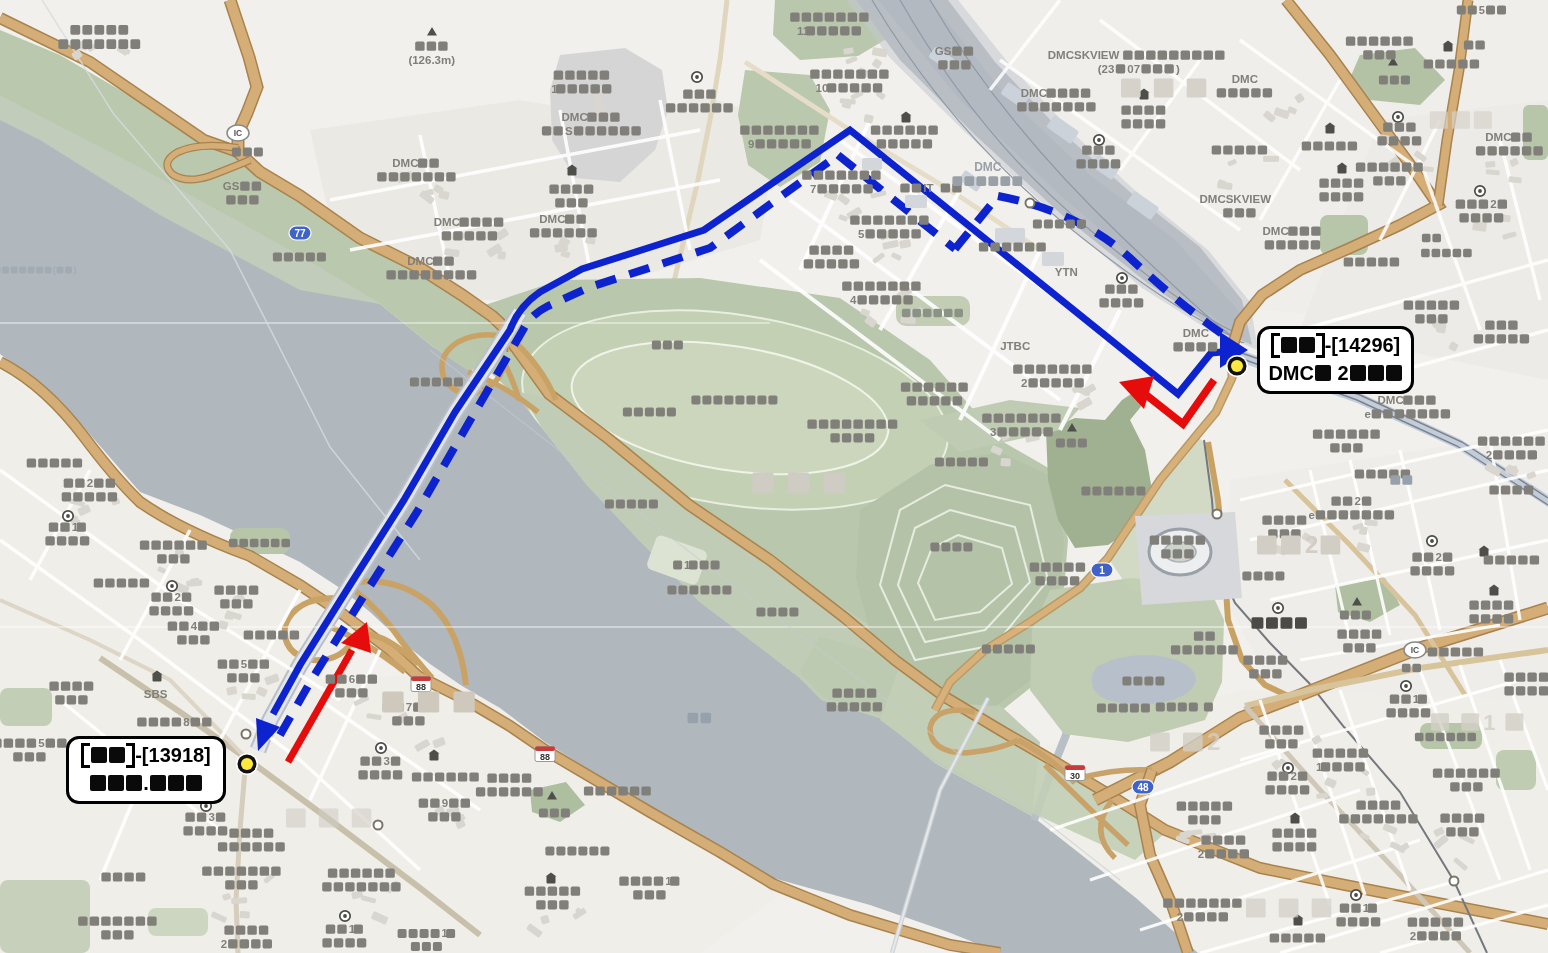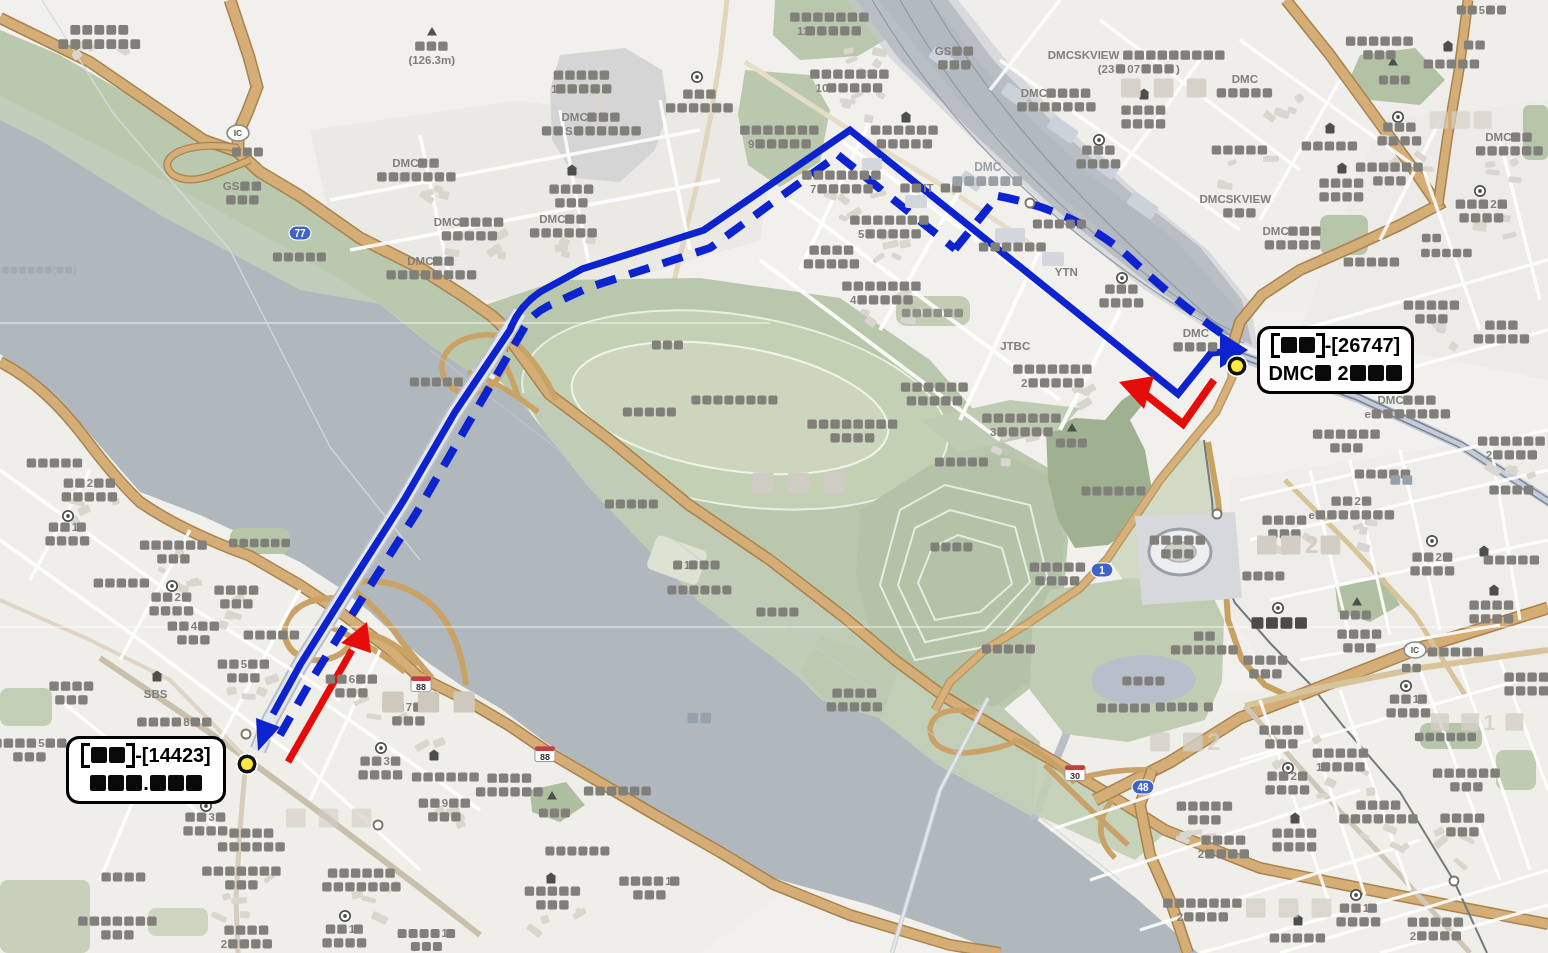--- a/index.html
+++ b/index.html
@@ -2344,39 +2344,39 @@
         <rect x="1402.4" y="475.2" width="9.8" height="9.6" rx="1.6" fill="#97a1ab"></rect>
       </g>
 </svg>
 
 <div class="ibox" style="left:1257px;top:326px;width:151px;height:60px;padding:1px 0">
       <div class="l" style="height:30px">
         <span style="display:inline-block;width:6px;height:19px;border-left:3.5px solid #000;border-top:3.5px solid #000;border-bottom:3.5px solid #000"></span>
         <span class="kb" style="width:16px;height:16px"></span>
         <span class="kb" style="width:16px;height:16px"></span>
         <span style="display:inline-block;width:6px;height:19px;border-right:3.5px solid #000;border-top:3.5px solid #000;border-bottom:3.5px solid #000"></span>
-        <span class="tx" style="font-size:20px">-[26747]</span>
+        <span class="tx" style="font-size:20px">-[14296]</span>
       </div>
       <div class="l" style="height:26px">
         <span class="tx" style="font-size:20px;letter-spacing:0">DMC</span>
         <span class="kb" style="width:16px;height:16px"></span>
         <span class="tx" style="font-size:20px">&nbsp;2</span>
         <span class="kb" style="width:16px;height:16px"></span>
         <span class="kb" style="width:16px;height:16px"></span>
         <span class="kb" style="width:16px;height:16px"></span>
       </div>
     </div>
 
 <div class="ibox" style="left:66px;top:736px;width:154px;height:60px;padding:1px 0">
       <div class="l" style="height:30px">
         <span style="display:inline-block;width:6px;height:19px;border-left:3.5px solid #000;border-top:3.5px solid #000;border-bottom:3.5px solid #000"></span>
         <span class="kb" style="width:16px;height:16px"></span>
         <span class="kb" style="width:16px;height:16px"></span>
         <span style="display:inline-block;width:6px;height:19px;border-right:3.5px solid #000;border-top:3.5px solid #000;border-bottom:3.5px solid #000"></span>
-        <span class="tx" style="font-size:20px">-[14423]</span>
+        <span class="tx" style="font-size:20px">-[13918]</span>
       </div>
       <div class="l" style="height:26px">
         <span class="kb" style="width:16px;height:16px"></span>
         <span class="kb" style="width:16px;height:16px"></span>
         <span class="kb" style="width:16px;height:16px"></span>
         <span class="tx" style="font-size:20px">.</span>
         <span class="kb" style="width:16px;height:16px"></span>
         <span class="kb" style="width:16px;height:16px"></span>
         <span class="kb" style="width:16px;height:16px"></span>
       </div>

